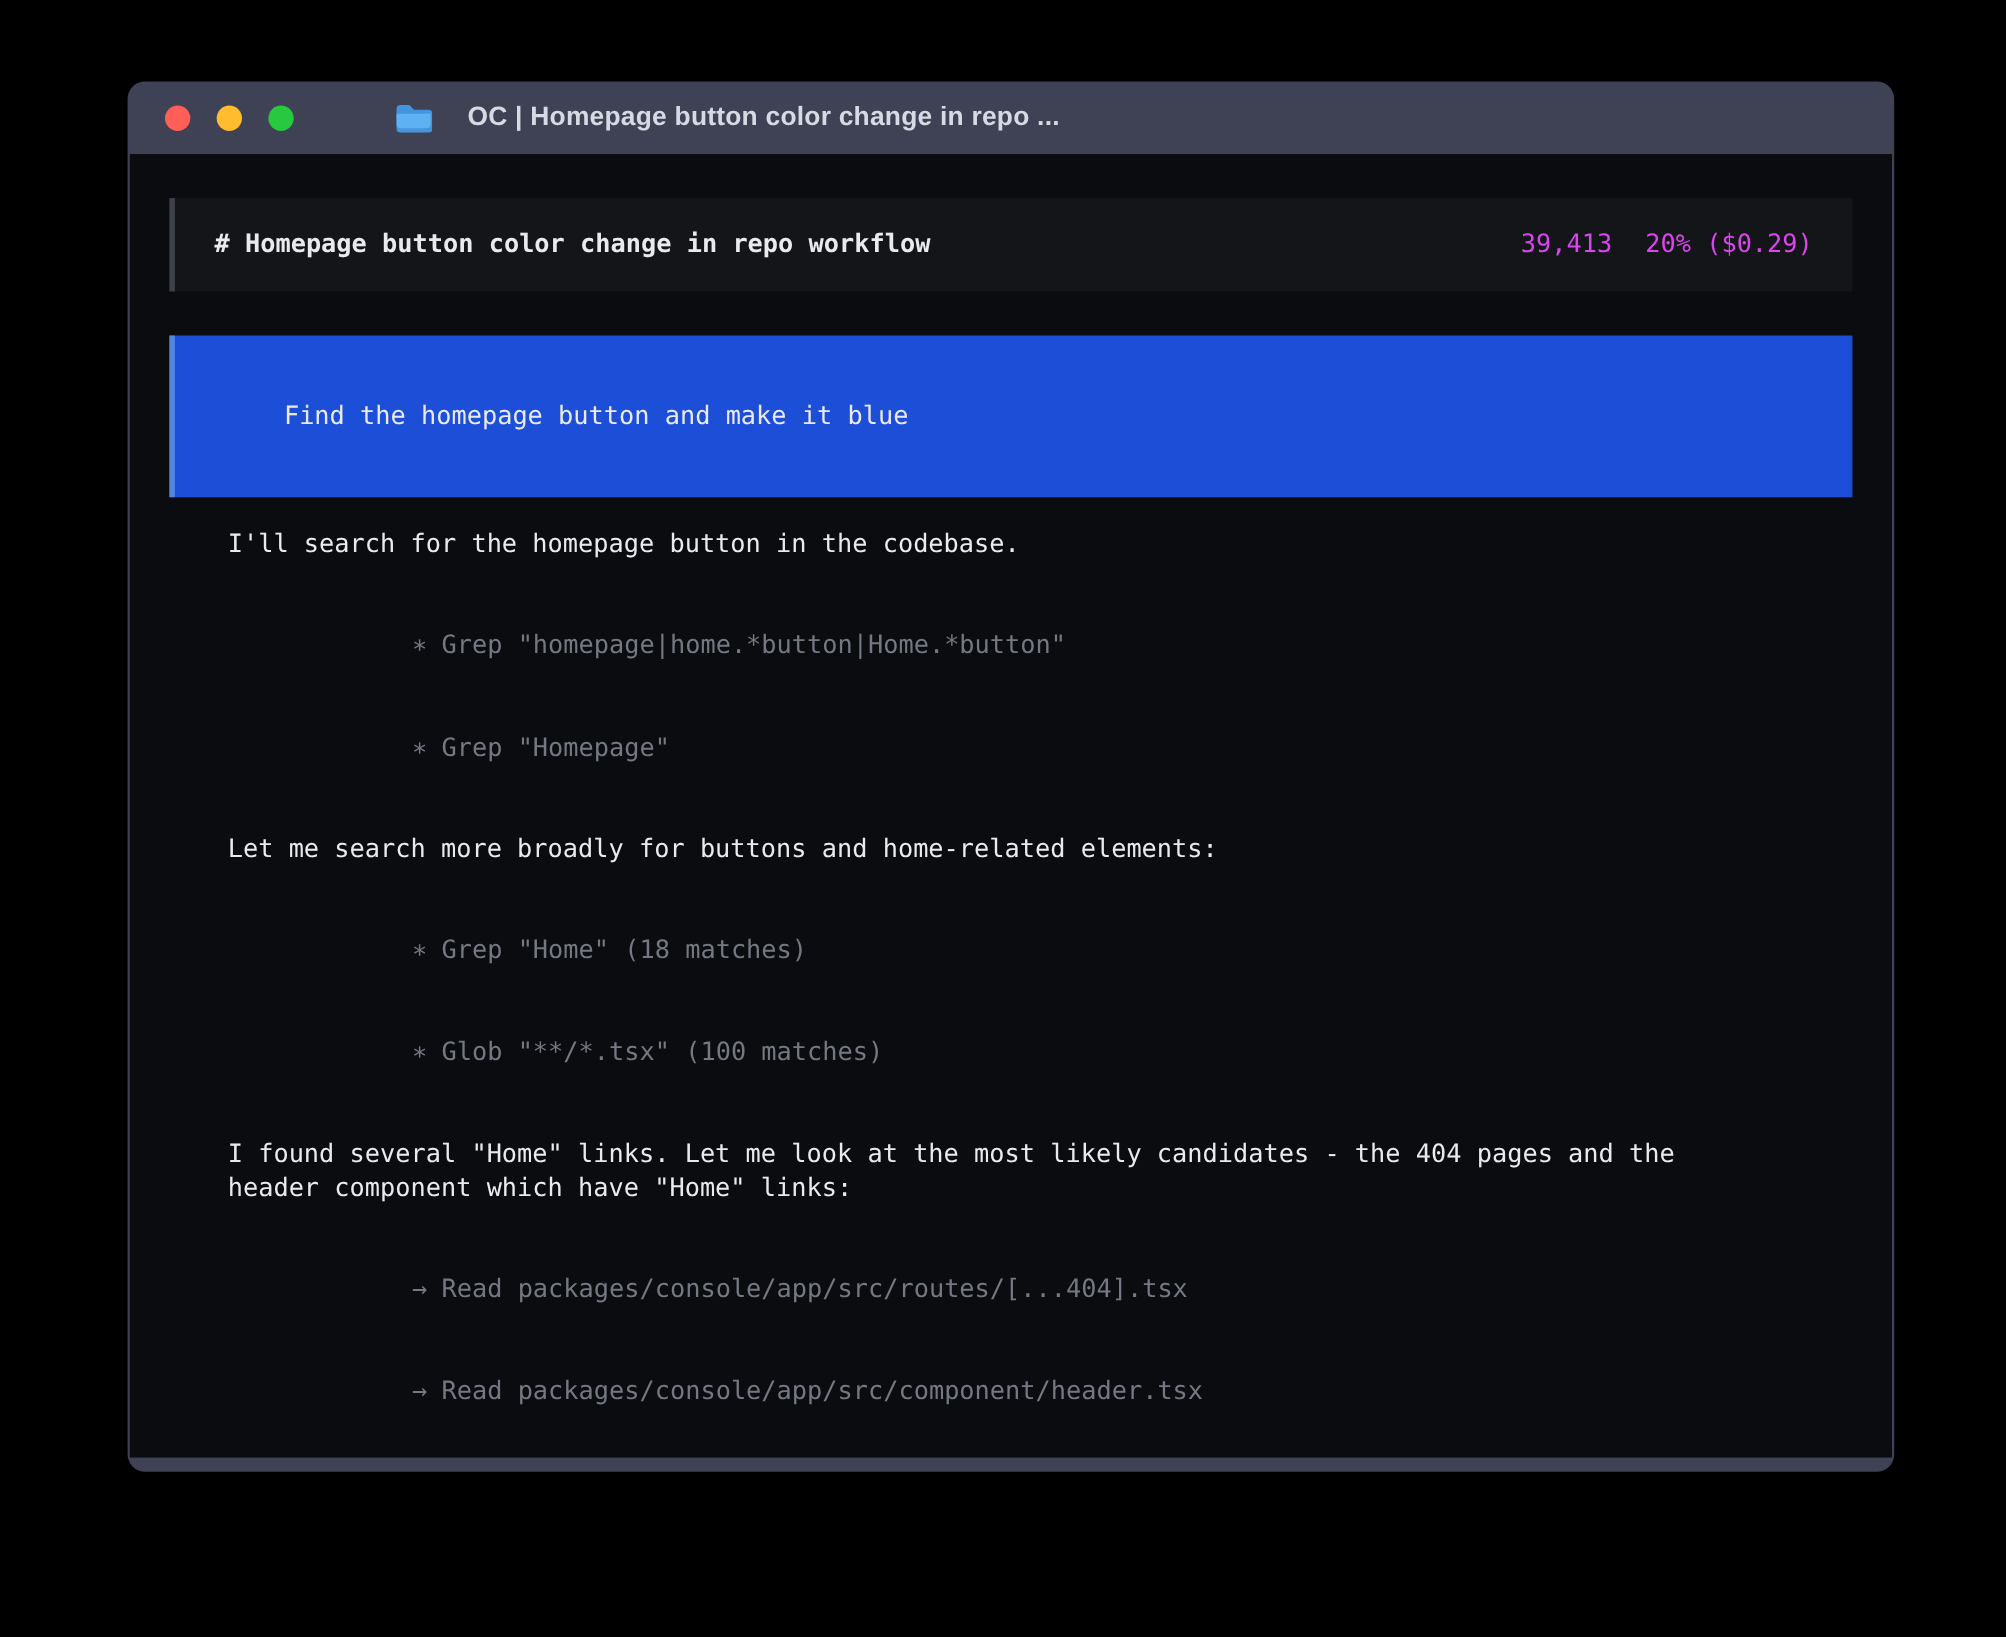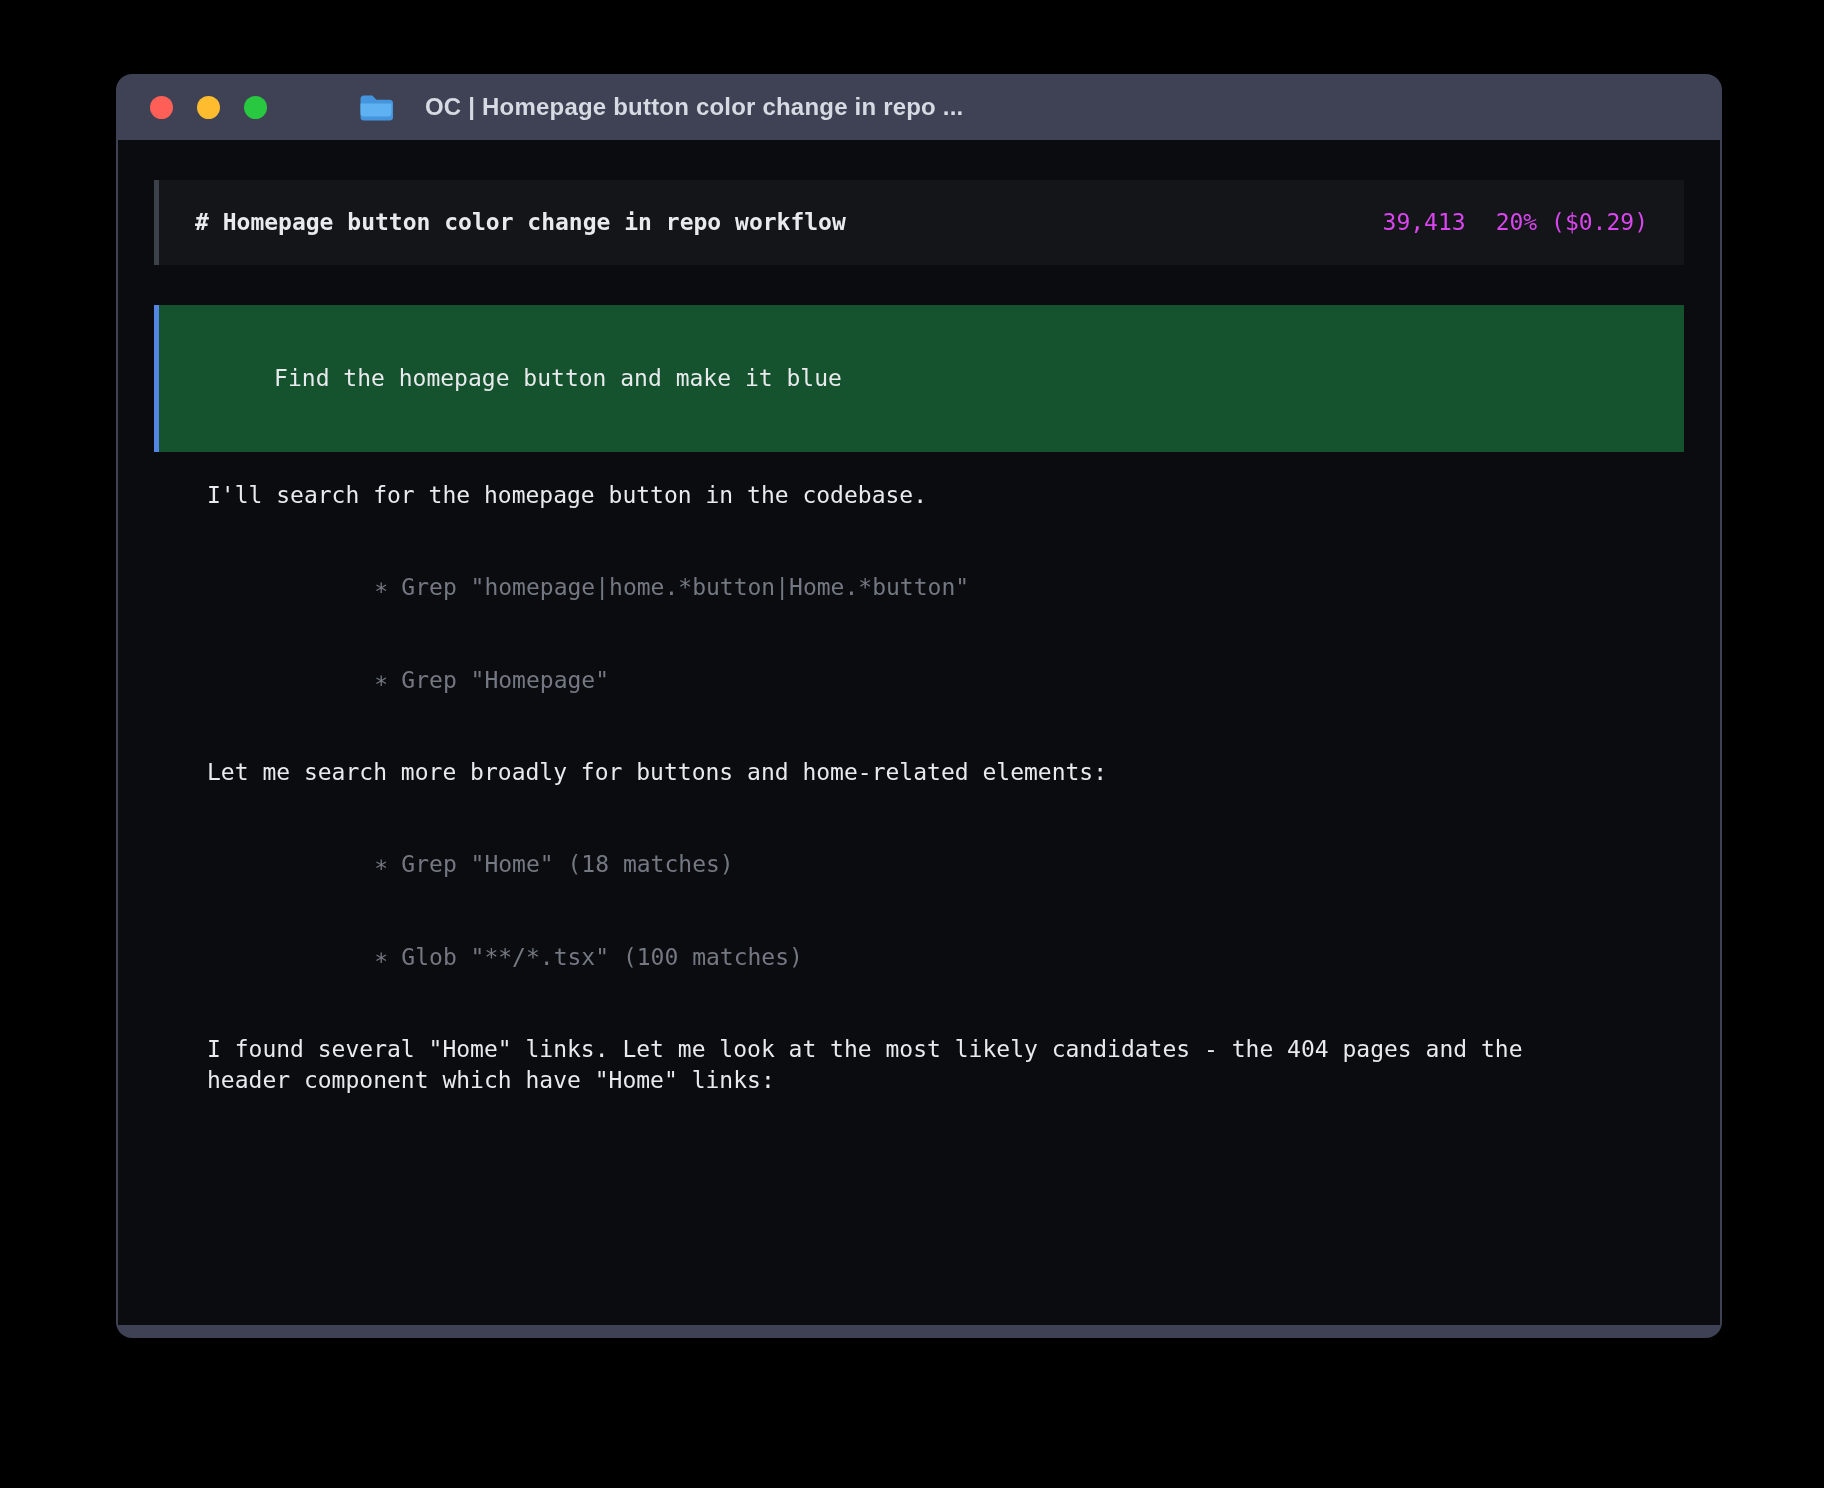--- a/index.html
+++ b/index.html
@@ -32,22 +32,22 @@
   }
 
   .header-block {
     margin:40px 36px 0; background:#141519; border-left:5px solid #3d4149;
     padding:27px 36px; display:flex; justify-content:space-between; align-items:center;
   }
   .header-title { font-weight:700; color:#e9eaee; white-space:pre; }
   .header-stats { color:#d946ef; display:flex; gap:30px; white-space:pre; }
 
   .user-block {
-    margin:40px 36px 0; background:#14532d; border-left:5px solid #5585e3;
-    padding:27px 32px; color:#e9eaee; white-space:pre;
+    margin:40px 36px 0; background:#1d4ed8; border-left:5px solid #5585e3;
+    padding:27px 16px; color:#e9eaee; white-space:pre;
   }
 
   .transcript { padding:28px 40px 0 77px;margin-left:12px; }
   .block { margin-bottom:30px; }
   .block:last-child { margin-bottom:0; }
   .line { white-space:pre; }
   .tool-line { color:#737882; padding-left:29px; }
   .tool-line .glyph { margin-right:13px; }
 </style>
 </head>
@@ -112,17 +112,28 @@
         <div class="line tool-line">
           <span class="glyph">∗</span><span>Glob "**/*.tsx" (100 matches)</span>
         </div>
       </div>
 
       <div class="block">
         <div class="line">I found several "Home" links. Let me look at the most likely candidates - the 404 pages and the</div>
         <div class="line">header component which have "Home" links:</div>
       </div>
 
+      <div class="block">
+        <div class="line tool-line">
+          <span class="glyph">→</span><span>Read packages/console/app/src/routes/[...404].tsx</span>
+        </div>
+        <div class="line tool-line">
+          <span class="glyph">→</span><span>Read packages/console/app/src/component/header.tsx</span>
+        </div>
+        <div class="line tool-line">
+          
+        </div>
+      </div>
 
     </div>
 
   </div>
 </div>
 
 </body></html>

